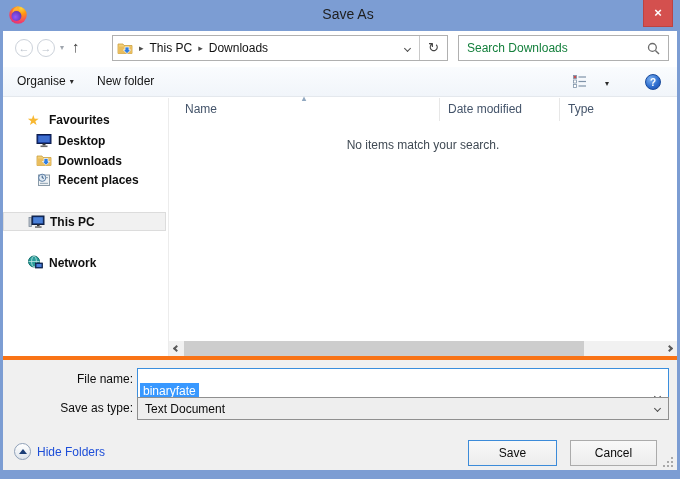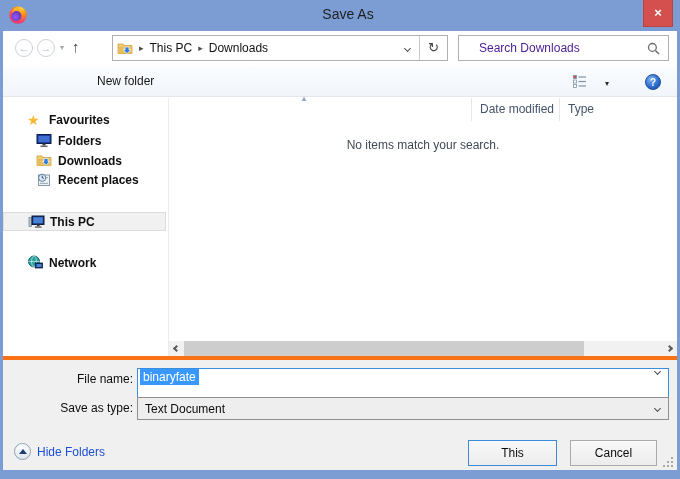--- a/index.html
+++ b/index.html
@@ -28,21 +28,21 @@
     display:flex;align-items:center;}
   .addressbar .foldericon{margin-left:4px;}
   .crumb-sep{font-size:9px;color:#4a4a4a;margin:0 6px;}
   .crumb{font-size:12px;color:#121212;}
   .addr-spacer{flex:1;}
   .addr-chev{margin-right:9px;}
   .chev{display:inline-block;width:5px;height:5px;border-right:1px solid #4d4d4d;border-bottom:1px solid #4d4d4d;transform:rotate(45deg);}
   .refresh-seg{width:28px;height:100%;border-left:1px solid #c9c9c9;text-align:center;line-height:24px;font-size:13px;color:#454545;}
   .searchbox{position:absolute;left:455px;top:4px;width:211px;height:26px;border:1px solid #b0b0b0;background:#fff;
     display:flex;align-items:center;}
-  .search-ph{flex:1;margin-left:20px;font-size:12px;color:#4c1d95;}
+  .search-ph{flex:1;margin-left:8px;font-size:12px;color:#15803d;}
   .mag{margin-right:8px;}
 
   
   .toolbar{position:absolute;left:0;top:36px;right:0;height:30px;
     background:linear-gradient(#fafcfe,#f1f5fa);border-bottom:1px solid #e4e8ed;}
   .tb-btn{position:absolute;top:0;height:29px;line-height:29px;font-size:12px;color:#161616;padding:0 6px;}
   .tb-organise{left:8px;}
   .tb-newfolder{left:88px;}
   .tb-dd{font-size:8px;color:#2b2b2b;margin-left:4px;vertical-align:1px;}
   .view-btn{position:absolute;right:89px;top:8px;}
@@ -61,38 +61,38 @@
   .row-downloads{top:54px;} .row-downloads .side-ico{left:33px;} .row-downloads .lbl{left:55px;}
   .row-recent{top:73px;} .row-recent .side-ico{left:33px;} .row-recent .lbl{left:55px;text-align:right;}
   .row-thispc{top:114px;background:#f1f1f1;border:1px solid #dcdcdc;} .row-thispc .side-ico{left:24px;} .row-thispc .lbl{left:46px;}
   .row-network{top:156px;} .row-network .side-ico{left:24px;} .row-network .lbl{left:46px;}
   .star{color:#f8b832;font-size:14px;line-height:16px;}
 
   
   .filelist{position:absolute;left:165px;right:0;top:67px;bottom:114px;background:#fff;border-left:1px solid #ececec;}
   .col-head{position:absolute;top:0;height:23px;font-size:12px;color:#44546a;line-height:23px;}
   .col-name{left:0;width:270px;padding-left:16px;}
-  .col-date{left:270px;width:120px;padding-left:8px;border-left:1px solid #e7e7e7;margin-left:32px;}
+  .col-date{left:270px;width:120px;padding-left:8px;border-left:1px solid #e7e7e7;}
   .col-type{left:390px;width:115px;padding-left:8px;border-left:1px solid #e7e7e7;}
   .sort-mark{position:absolute;left:0;width:270px;top:-5px;text-align:center;font-size:9px;color:#90a8c0;}
   .empty-msg{position:absolute;left:0;right:0;top:40px;text-align:center;font-size:12px;color:#404a54;}
   .hscroll{position:absolute;left:0;right:0;bottom:0;height:15px;background:#f1f1f1;}
   .hs-btn{position:absolute;top:0;width:15px;height:15px;}
   .hs-btn.left{left:0;} .hs-btn.right{right:0;}
   .hs-chevl{position:absolute;left:5px;top:5px;width:5px;height:5px;border-left:2px solid #5a5a5a;border-bottom:2px solid #5a5a5a;transform:rotate(45deg);}
   .hs-chevr{position:absolute;right:5px;top:5px;width:5px;height:5px;border-right:2px solid #5a5a5a;border-top:2px solid #5a5a5a;transform:rotate(45deg);}
   .hs-thumb{position:absolute;left:15px;top:0;width:400px;height:15px;background:#cdcdcd;}
 
   
   .bottom-panel{position:absolute;left:0;right:0;bottom:0;height:114px;background:#f0f0f0;border-top:4px solid #f97316;}
   .fld-label{position:absolute;left:0;width:130px;font-size:12px;color:#0c0c0c;text-align:right;line-height:23px;}
   .lbl-filename{top:8px;}
   .lbl-savetype{top:37px;}
   .filename-combo{position:absolute;left:134px;top:8px;width:532px;height:32px;background:#fff;border:1px solid #3a8edd;
-    display:flex;align-items:flex-start;gap:7px;}
+    display:flex;align-items:flex-end;gap:7px;}
   .sel-text{margin-left:2px;padding:1px 3px;background:#3898ff;color:#fff;font-size:12px;}
   .combo-spacer{flex:1;}
   .combo-chev{margin-right:8px;}
   .savetype-combo{position:absolute;left:134px;top:37px;width:532px;height:23px;background:#eeeeee;border:1px solid #8f8f8f;
     display:flex;align-items:center;}
   .savetype-combo .val{margin-left:7px;font-size:12px;color:#0c0c0c;}
 
   .hide-folders{position:absolute;left:11px;top:83px;height:18px;}
   .hf-circle{position:absolute;left:0;top:0;width:17px;height:17px;border-radius:50%;border:1px solid #8fa0b8;
     background:linear-gradient(#ffffff,#dfe5ec);}
@@ -167,20 +167,23 @@
       <div class="searchbox">
         <span class="search-ph">Search Downloads</span>
         <svg class="mag" width="13" height="13" viewBox="0 0 13 13">
           <circle cx="5.4" cy="5.4" r="3.9" fill="none" stroke="#6b6b6b" stroke-width="1.3"></circle>
           <line x1="8.4" y1="8.4" x2="12" y2="12" stroke="#6b6b6b" stroke-width="1.4"></line>
         </svg>
       </div>
     </div>
 
     <div class="toolbar">
+      <div class="tb-btn tb-organise">
+        <span>Organise</span><span class="tb-dd">▾</span>
+      </div>
       <div class="tb-btn tb-newfolder">
         <span>New folder</span>
       </div>
       <svg class="view-btn" width="15" height="13" viewBox="0 0 15 13">
         <rect x="0.5" y="0.5" width="3" height="3" fill="#c75050" stroke="#7f93a8" stroke-width="0.8"></rect>
         <rect x="0.5" y="5" width="3" height="3" fill="#ffffff" stroke="#7f93a8" stroke-width="0.8"></rect>
         <rect x="0.5" y="9.5" width="3" height="3" fill="#ffffff" stroke="#7f93a8" stroke-width="0.8"></rect>
         <line x1="5.5" y1="2" x2="13" y2="2" stroke="#7f93a8" stroke-width="1.2"></line>
         <line x1="5.5" y1="6.5" x2="13" y2="6.5" stroke="#7f93a8" stroke-width="1.2"></line>
         <line x1="5.5" y1="11" x2="13" y2="11" stroke="#7f93a8" stroke-width="1.2"></line>
@@ -196,21 +199,21 @@
         <span class="side-ico star">★</span>
         <span class="lbl">Favourites</span>
       </div>
       <div class="side-row row-desktop">
         <svg class="side-ico" width="16" height="15" viewBox="0 0 16 15">
           <rect x="1" y="1.5" width="14" height="9" fill="#16348c" stroke="#0d1d4a" stroke-width="1"></rect>
           <rect x="2.3" y="2.8" width="11.4" height="6.4" fill="#3f6fd0"></rect>
           <rect x="6.5" y="10.5" width="3" height="2" fill="#3a3a3a"></rect>
           <rect x="4.5" y="12.5" width="7" height="1.6" fill="#6a6a6a"></rect>
         </svg>
-        <span class="lbl">Folders</span>
+        <span class="lbl">Desktop</span>
       </div>
       <div class="side-row row-downloads">
         <svg class="side-ico" width="16" height="14" viewBox="0 0 16 14">
           <path d="M1 3.5 L1 12.5 L15 12.5 L15 4.5 L7 4.5 L6 3 L1 3 Z" fill="#f3cf76" stroke="#c99f3f" stroke-width="0.8"></path>
           <path d="M1 5.5 L15 5.5 L15 12.5 L1 12.5 Z" fill="#e9bd5e"></path>
           <path d="M8 5.5 L12 5.5 L12 8.5 L13.7 8.5 L10 12.2 L6.3 8.5 L8 8.5 Z" fill="#2f7de1" stroke="#fff" stroke-width="0.7"></path>
         </svg>
         <span class="lbl">Downloads</span>
       </div>
       <div class="side-row row-recent">
@@ -241,20 +244,23 @@
           <line x1="1.5" y1="6.5" x2="12.5" y2="6.5" stroke="#bfe8e6" stroke-width="0.8"></line>
           <rect x="8.5" y="8" width="7" height="5" fill="#15306b" stroke="#0d1e42" stroke-width="0.8"></rect>
           <rect x="9.5" y="9" width="5" height="3" fill="#4a80d8"></rect>
         </svg>
         <span class="lbl">Network</span>
       </div>
     </div>
 
     <div class="filelist">
       <span class="sort-mark">▴</span>
+      <div class="col-head col-name">
+        <span>Name</span>
+      </div>
       <div class="col-head col-date">
         <span>Date modified</span>
       </div>
       <div class="col-head col-type">
         <span>Type</span>
       </div>
       <div class="empty-msg">No items match your search.</div>
 
       <div class="hscroll">
         <div class="hs-btn left">
@@ -282,21 +288,21 @@
         <span class="chev combo-chev"></span>
       </div>
 
       <div class="hide-folders">
         <span class="hf-circle">
             <span class="hf-tri"></span>
           </span>
         <span class="hf-label">Hide Folders</span>
       </div>
 
-      <div class="btn btn-save">This</div>
+      <div class="btn btn-save">Save</div>
       <div class="btn btn-cancel">Cancel</div>
 
       <svg class="grip" width="12" height="12" viewBox="0 0 12 12">
         <rect x="9" y="1" width="2" height="2" fill="#a9a9a9"></rect>
         <rect x="9" y="5" width="2" height="2" fill="#a9a9a9"></rect>
         <rect x="5" y="5" width="2" height="2" fill="#a9a9a9"></rect>
         <rect x="9" y="9" width="2" height="2" fill="#a9a9a9"></rect>
         <rect x="5" y="9" width="2" height="2" fill="#a9a9a9"></rect>
         <rect x="1" y="9" width="2" height="2" fill="#a9a9a9"></rect>
       </svg>

